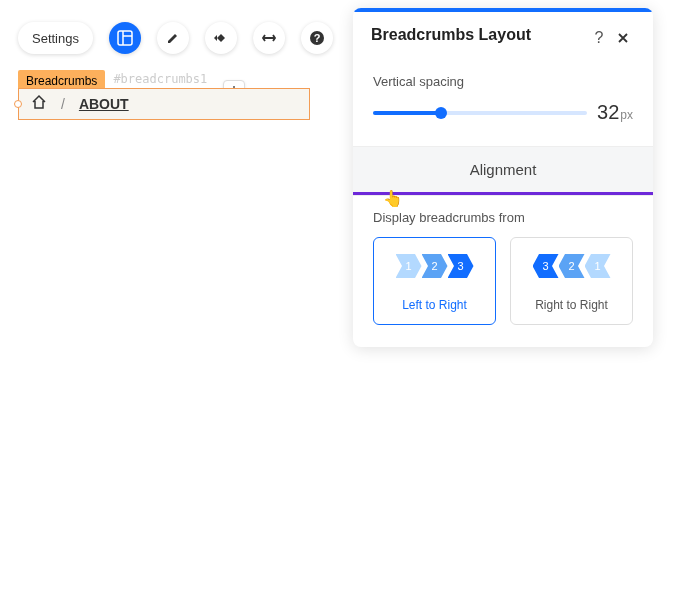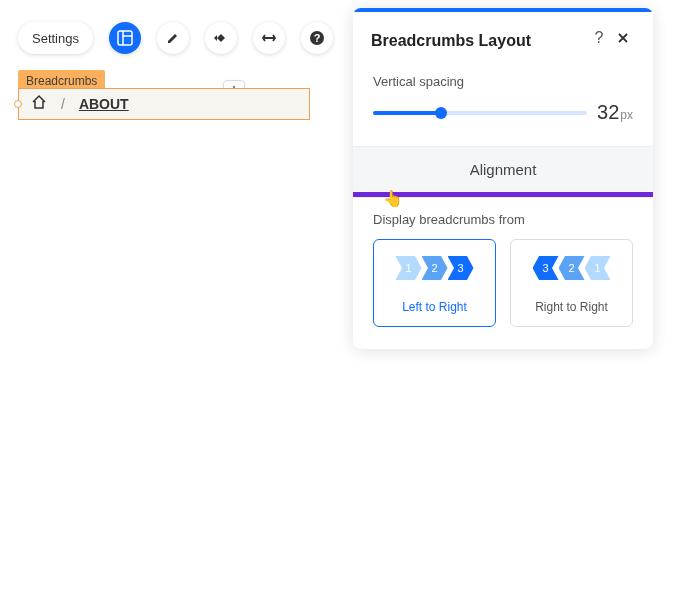--- a/index.html
+++ b/index.html
@@ -4,43 +4,43 @@
 <style>
 *{box-sizing:border-box;margin:0;padding:0;font-family:-apple-system,BlinkMacSystemFont,"Segoe UI",Helvetica,Arial,sans-serif}
 body{width:684px;height:600px;background:#fff;position:relative;overflow:hidden}
 .toolbar{position:absolute;left:18px;top:22px;display:flex;gap:16px;align-items:center}
 .tb-btn{height:32px;border-radius:16px;background:#fff;display:flex;align-items:center;justify-content:center;box-shadow:0 1px 4px rgba(0,0,0,0.15);cursor:pointer}
 .tb-settings{padding:0 14px;font-size:13px;color:#333}
 .tb-icon{width:32px}
 .tb-icon.active{background:#116dff}
 .tb-icon svg{width:16px;height:16px}
 .tags{position:absolute;left:18px;top:70px;display:flex;gap:4px;font-size:12px}
-.tag1{background:#fdb05c;color:#404040;padding:4px 8px;border-radius:2px}
+.tag1{background:#fdb05c;color:#000000;padding:4px 8px;border-radius:2px}
 .tag2{color:#ccc;font-family:monospace;padding:2px 4px}
 .dl-badge{position:absolute;left:223px;top:80px;width:22px;height:22px;background:#fff;border:1px solid #ddd;border-radius:4px;display:flex;align-items:center;justify-content:center;box-shadow:0 1px 3px rgba(0,0,0,0.1)}
 .bc-box{position:absolute;left:18px;top:88px;width:292px;height:32px;border:1px solid #f39c54;background:#f7f5f0;display:flex;align-items:center;padding:0 12px;gap:14px}
 .bc-handle{position:absolute;left:14px;top:100px;width:8px;height:8px;border:1px solid #f39c54;background:#fff;border-radius:50%}
 .bc-sep{color:#888;font-size:14px}
 .bc-link{font-size:14px;color:#333;text-decoration:underline;font-weight:700}
 .panel{position:absolute;left:353px;top:8px;width:300px;background:#fff;border-radius:8px;box-shadow:0 2px 16px rgba(0,0,0,0.12);overflow:hidden}
 .panel-top{height:4px;background:#116dff}
-.panel-head{display:flex;align-items:flex-end;padding:14px 18px 10px}
+.panel-head{display:flex;align-items:flex-start;padding:14px 18px 10px}
 .panel-title{font-size:16px;font-weight:600;color:#222;flex:1}
 .panel-hbtn{width:24px;height:24px;display:flex;align-items:center;justify-content:center;color:#555;cursor:pointer;font-size:16px}
 .sect{padding:14px 20px 22px}
 .sect-label{font-size:13px;color:#555;margin-bottom:12px}
 .slider-row{display:flex;align-items:center;}
 .slider{position:relative;flex:1;height:20px;cursor:pointer}
 .track{position:absolute;top:8px;left:0;right:0;height:4px;background:#d6e6ff;border-radius:2px}
 .fill{position:absolute;top:8px;left:0;height:4px;background:#116dff;border-radius:2px}
 .thumb{position:absolute;top:4px;width:12px;height:12px;background:#116dff;border-radius:50%;transform:translateX(-50%)}
 .slider-val{font-size:20px;color:#333;min-width:46px;text-align:right}
 .slider-val .unit{font-size:12px;color:#888;margin-left:1px}
 .cursor-hand{position:absolute;left:383px;top:189px;font-size:16px;pointer-events:none}
-.section-header{background:#f5f6f7;padding:14px 0;text-align:center;font-size:15px;color:#444;border-top:1px solid #eee;border-bottom:5px solid #6d28d9}
+.section-header{background:#f5f6f7;padding:14px 0;text-align:center;font-size:15px;color:#444;border-top:1px solid #eee;border-bottom:3px solid #6d28d9}
 .align-row{display:flex;gap:10px}
 .align-btn{width:40px;height:40px;border-radius:6px;display:flex;align-items:center;justify-content:center;cursor:pointer;background:#eaf2ff}
 .align-btn.active{background:#116dff}
 .divider{height:1px;background:#eee}
 .dir-row{display:flex;gap:14px}
 .dir-card{flex:1;border:1px solid #ddd;border-radius:6px;padding:16px 8px 12px;text-align:center;cursor:pointer}
 .dir-card.active{border-color:#116dff}
 .dir-arrows{display:flex;justify-content:center;margin-bottom:20px}
 .arrow{width:26px;height:24px;display:flex;align-items:center;justify-content:center;color:#fff;font-size:11px;position:relative}
 .arrow.r{clip-path:polygon(0 0,75% 0,100% 50%,75% 100%,0 100%,25% 50%)}
@@ -80,20 +80,21 @@
   <div class="tb-btn tb-icon">
       <svg viewBox="0 0 16 16">
         <circle cx="8" cy="8" r="7" fill="#333"></circle>
         <text x="8" y="12" text-anchor="middle" fill="#fff" font-size="11" font-weight="bold">?</text>
       </svg>
     </div>
 </div>
 
 <div class="tags">
   <span class="tag1">Breadcrumbs</span>
+  <span class="tag2">#breadcrumbs1</span>
 </div>
 
 <div class="dl-badge">
     <svg width="12" height="12" viewBox="0 0 12 12">
       <path d="M6 1 L6 8 M3 5 L6 8 L9 5 M2 10 L10 10" stroke="#555" stroke-width="1.5" fill="none"></path>
     </svg>
   </div>
 
 <div class="bc-box">
   <span><svg width="16" height="16" viewBox="0 0 16 16">

